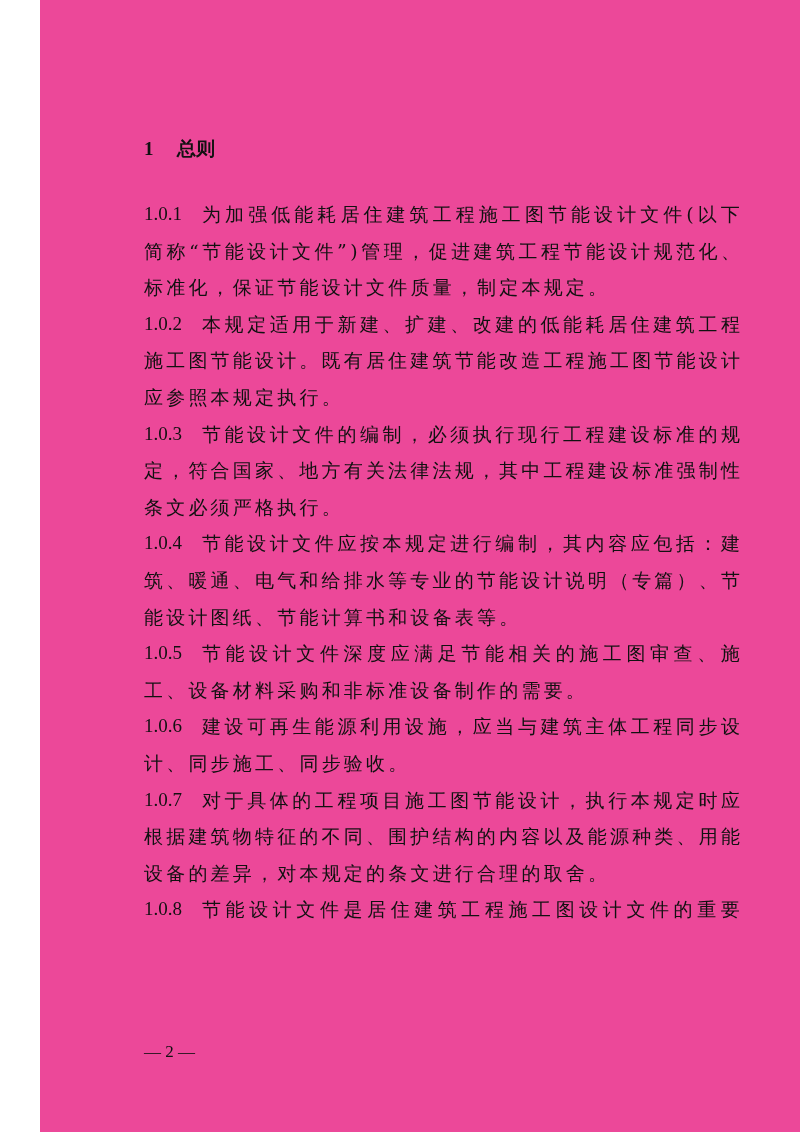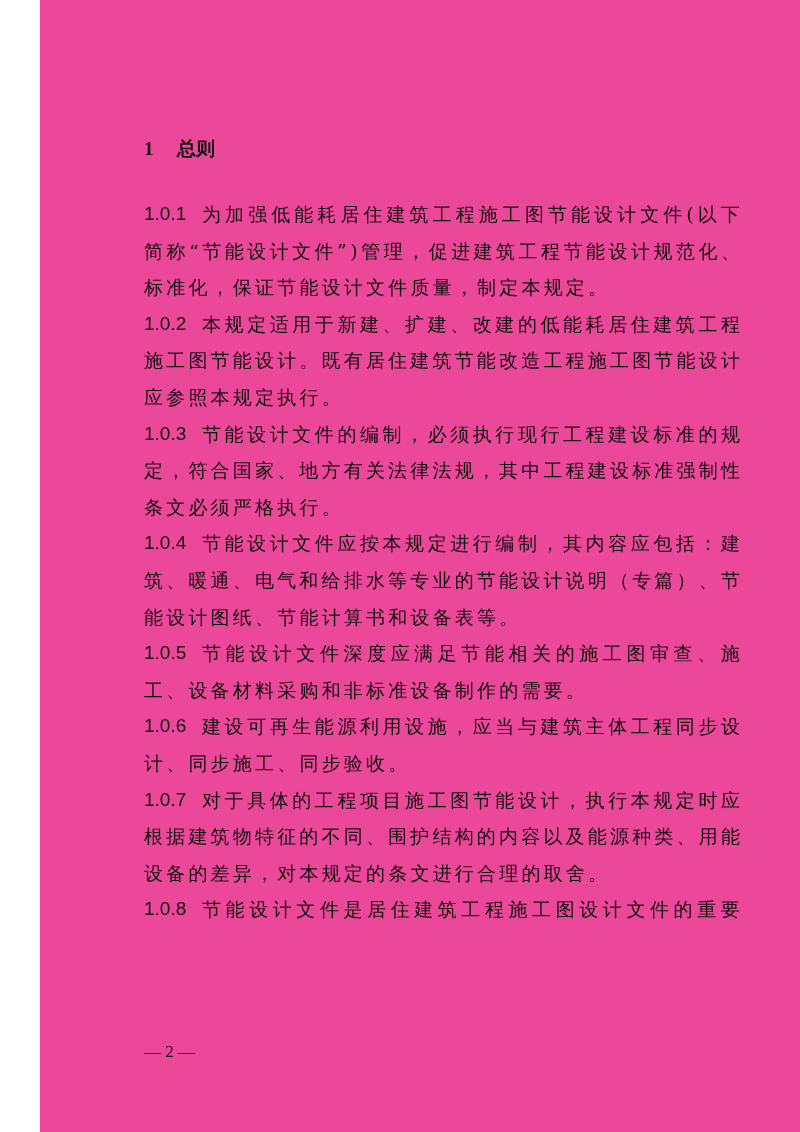--- a/index.html
+++ b/index.html
@@ -50,21 +50,21 @@
       font-size: 19px;
       white-space: nowrap;
       display: flex;
       justify-content: space-between;
     }
     .line.last {
       justify-content: flex-start;
       letter-spacing: 3.2px;
     }
     .line .clause-no {
-      font-family: Liberation Sans, sans-serif;
+      font-family: Liberation Serif, serif;
       display: inline-block;
       width: 58px;
       letter-spacing: 0;
       flex: none;
     }
     .line .txt {
       flex: 1;
       display: flex;
       justify-content: space-between;
     }

